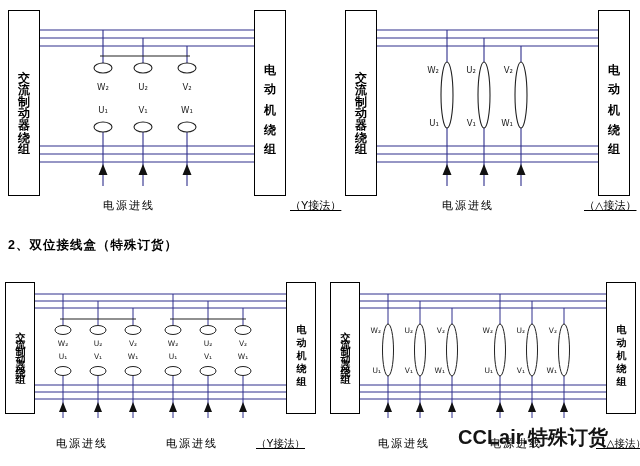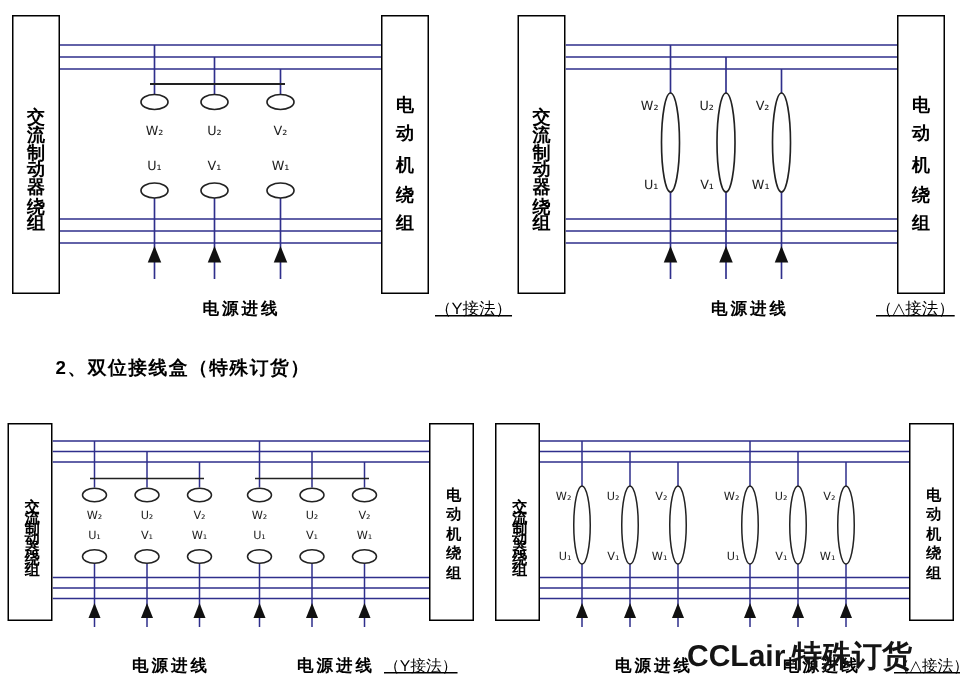--- a/index.html
+++ b/index.html
@@ -15,26 +15,26 @@
   .vtext{
     writing-mode:vertical-rl;text-orientation:upright;line-height:1;
     font-weight:bold;font-size:12px;color:#000;
   }
   .vtext.small{font-size:10px;}
   .vtext.brake-top{letter-spacing:12px;}
   .vtext.motor-top{letter-spacing:20px;}
   .vtext.brake-bot{letter-spacing:7px;}
   .vtext.motor-bot{letter-spacing:13px;}
   .lbl{position:absolute;z-index:3;font-size:11px;white-space:nowrap;}
-  .power{font-weight:bold;letter-spacing:2px;color:#000;text-align:right;width:84px;}
+  .power{font-weight:normal;letter-spacing:2px;color:#000;text-align:left;width:84px;}
   .method{color:#000;font-size:11px;text-decoration:underline;}
   .method.small{font-size:10.5px;}
   #section-title{
     position:absolute;left:8px;top:237px;z-index:3;
-    font-size:12.5px;font-weight:bold;color:#000;letter-spacing:1px;margin-left:29px;
+    font-size:12.5px;font-weight:bold;color:#000;letter-spacing:1px;
   }
   #watermark{
     position:absolute;left:458px;top:424px;z-index:6;
     font-size:20px;font-weight:bold;color:#141414;white-space:nowrap;
   }
   svg text{
     font-family:"DejaVu Sans",sans-serif;font-size:8.5px;fill:#222;
   }
   svg text.sm{font-size:7.5px;}
 </style>

